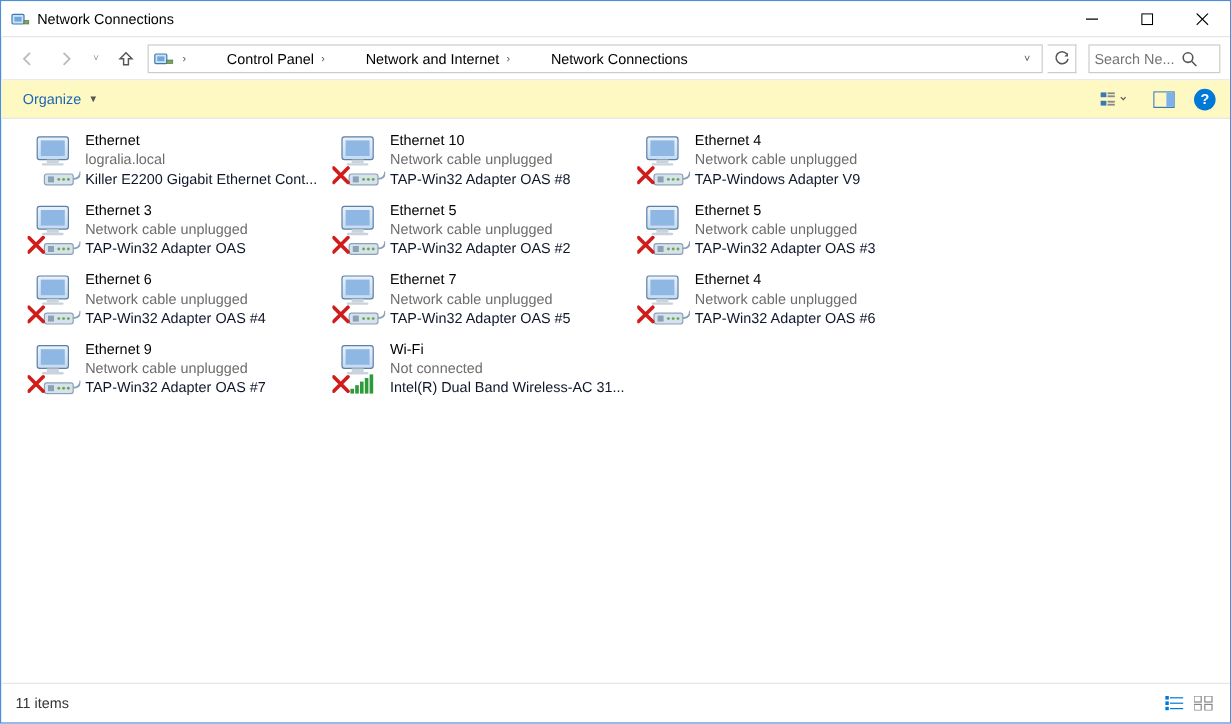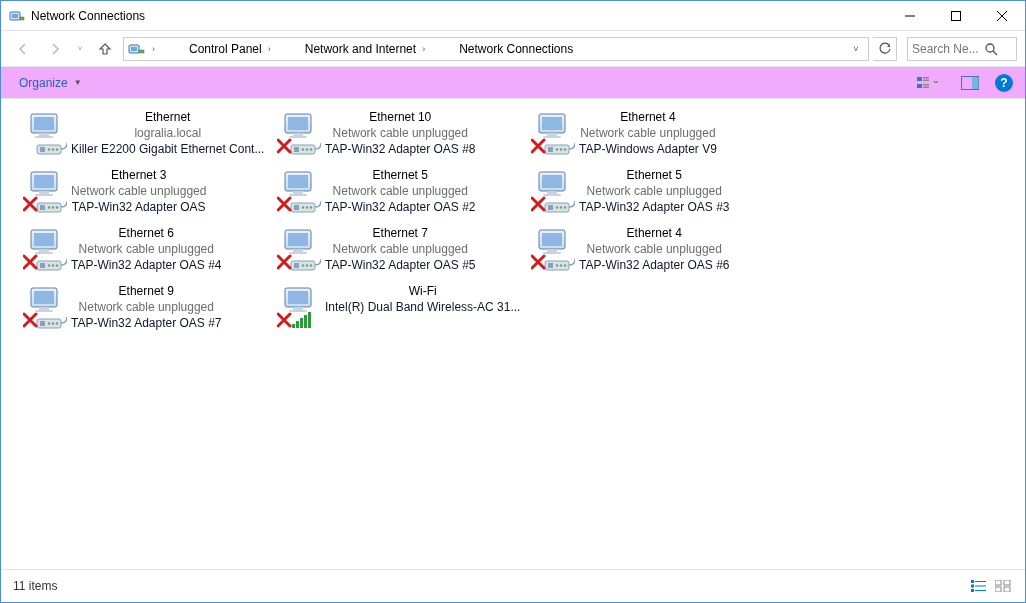--- a/index.html
+++ b/index.html
@@ -23,21 +23,21 @@
 .addressbar .crumb { padding: 0 2px; cursor: pointer; height: 22px; display: flex; align-items: center; margin-left: 28px; }
 .addressbar .sep { padding: 0 4px; color: #555; font-size: 9px; cursor: pointer; height: 22px; display: flex; align-items: center; }
 .addressbar .spacer { flex: 1; }
 .addr-caret { width: 20px; text-align: center; color: #555; font-size: 9px; cursor: pointer; }
 .refresh-btn { width: 24px; height: 24px; border: 1px solid #ccc; border-left: none; display: flex; align-items: center; justify-content: center; cursor: pointer; color: #555; }
 .searchbox { width: 110px; height: 24px; border: 1px solid #ccc; margin-left: 6px; display: flex; align-items: center; padding: 0 4px; }
 .searchbox input { border: none; outline: none; width: 72px; font-size: 12px; color: #7f1d1d; }
 .searchbox .search-icon { color: #555; }
 
 
-.toolbar { height: 32px; background: #f0abfc; border-bottom: 1px solid #e5e5e5; display: flex; align-items: center; padding: 0 12px; }
+.toolbar { height: 32px; background: #fef9c3; border-bottom: 1px solid #e5e5e5; display: flex; align-items: center; padding: 0 12px; }
 .organize-btn { color: #1a67b3; font-size: 12px; cursor: pointer; display: flex; align-items: center; gap: 6px; padding: 4px 6px; }
 .toolbar .right { margin-left: auto; display: flex; align-items: center; gap: 8px; }
 .view-btn { width: 34px; height: 24px; display: flex; align-items: center; justify-content: center; cursor: pointer; }
 .help-btn { width: 18px; height: 18px; border-radius: 50%; background: #0078d7; color: #fff; font-size: 12px; font-weight: bold; display: flex; align-items: center; justify-content: center; cursor: pointer; }
 
 
 .content { flex: 1; overflow: auto; padding: 8px 0 0 18px; display: grid; grid-template-columns: repeat(4, 254px); grid-auto-rows: 58px; align-content: start; }
 .conn-item { display: flex; align-items: flex-start; padding: 2px 4px; cursor: pointer; width: 254px; }
 .conn-icon { width: 44px; height: 44px; position: relative; flex-shrink: 0; margin-right: 4px; margin-top: 2px; }
 .conn-text { overflow: hidden; }
@@ -158,21 +158,21 @@
     <div class="view-btn">
       <svg width="18" height="14" viewBox="0 0 18 14">
         <rect x="0.5" y="0.5" width="17" height="13" fill="none" stroke="#3b78b5" stroke-width="1"></rect>
         <rect x="11" y="1" width="6.5" height="12" fill="#7db2e8"></rect>
       </svg>
     </div>
     <div class="help-btn">?</div>
   </div>
 </div>
 
-<div class="content" id="conn-grid" style="grid-template-columns: repeat(3, 254px); text-align: center;">
+<div class="content" id="conn-grid" style="grid-template-columns: repeat(3, 254px);">
     <div class="conn-item">
       <div class="conn-icon">
         <svg width="44" height="44" viewBox="0 0 44 44">
           <g transform="translate(6,0)">
             <rect x="2" y="3" width="26" height="19" rx="2" fill="url(#mscreen)" stroke="#5b7fa6" stroke-width="1"></rect>
             <rect x="5" y="6" width="20" height="13" fill="#8fb7e3"></rect>
             <rect x="10" y="22" width="10" height="3" fill="#c9d3dd"></rect>
             <rect x="6" y="25" width="18" height="2" rx="1" fill="#c9d3dd"></rect>
           </g>
           <g transform="translate(14,30)">
@@ -525,20 +525,21 @@
           <defs>
             <linearGradient id="mscreen" x1="0" y1="0" x2="0" y2="1">
               <stop offset="0" stop-color="#eaf2fb"></stop>
               <stop offset="1" stop-color="#c6dbef"></stop>
             </linearGradient>
           </defs>
         </svg>
       </div>
       <div class="conn-text">
         <div class="conn-name">Wi-Fi</div>
+        <div class="conn-status">Not connected</div>
         <div class="conn-adapter">Intel(R) Dual Band Wireless-AC 31...</div>
       </div>
     </div>
   </div>
 
 <div class="statusbar">
   <span>11 items</span>
   <div class="right-icons">
     <div class="sb-icon">
       <svg width="16" height="12" viewBox="0 0 16 12">

